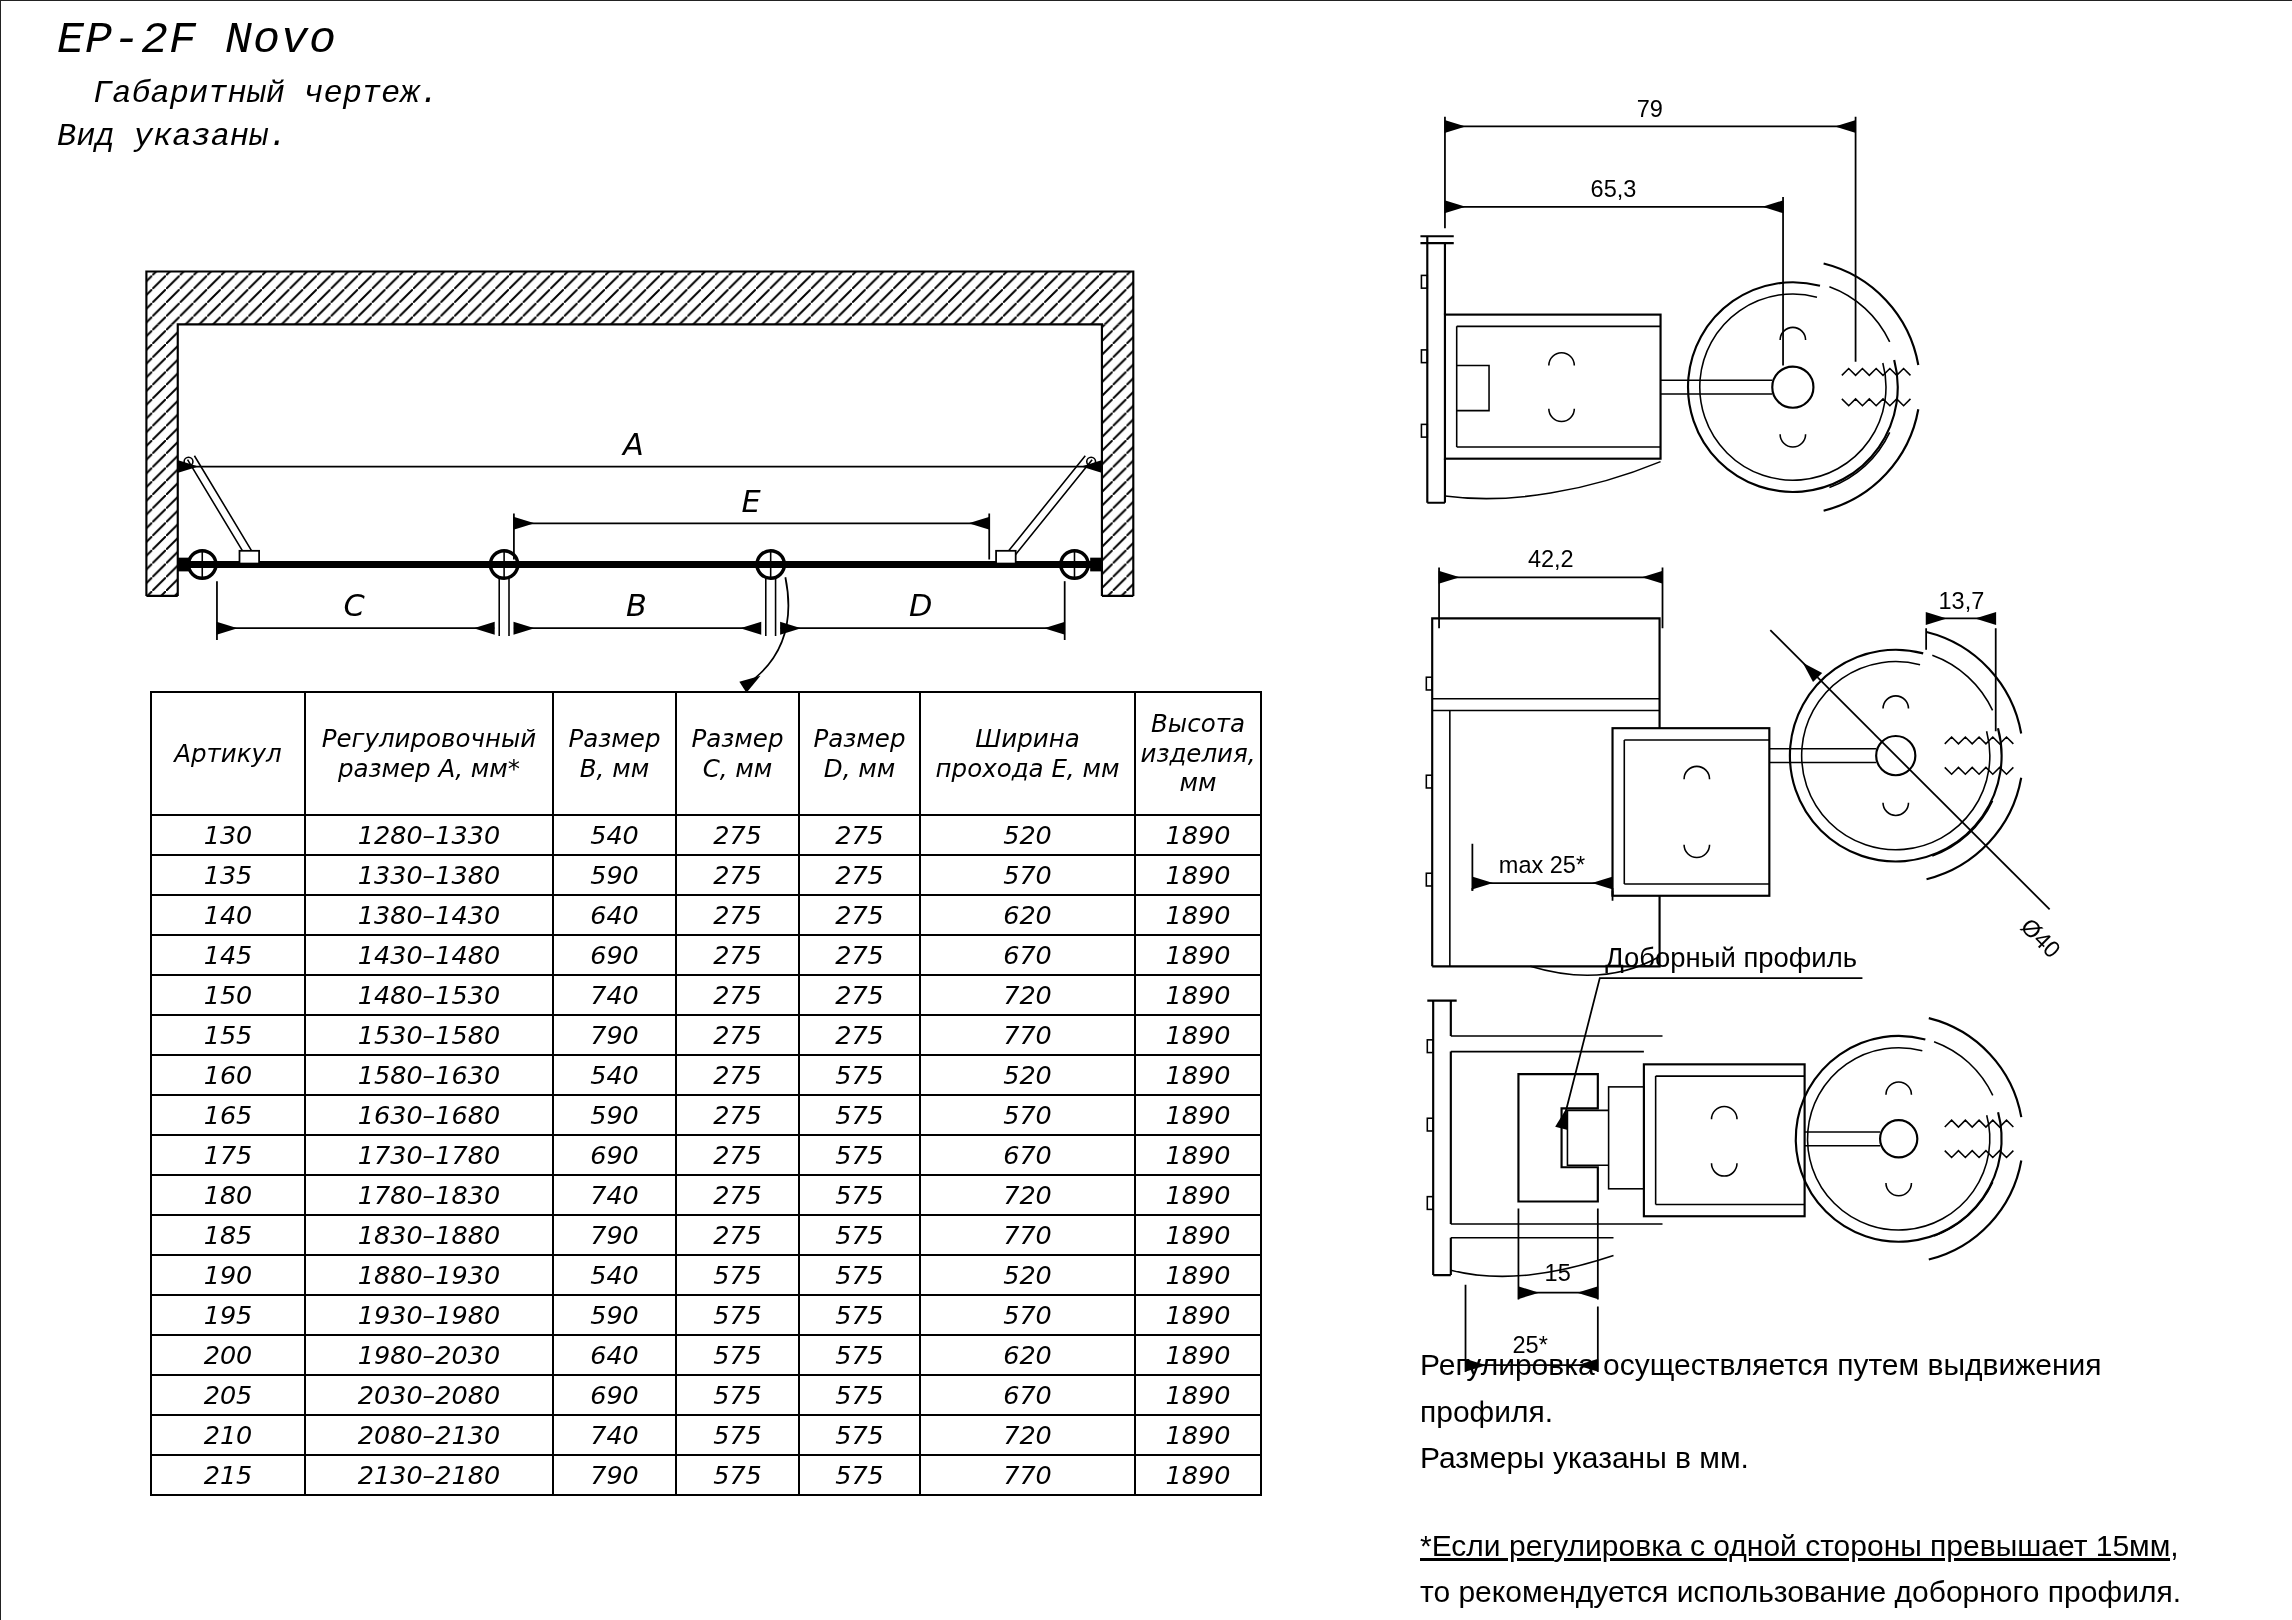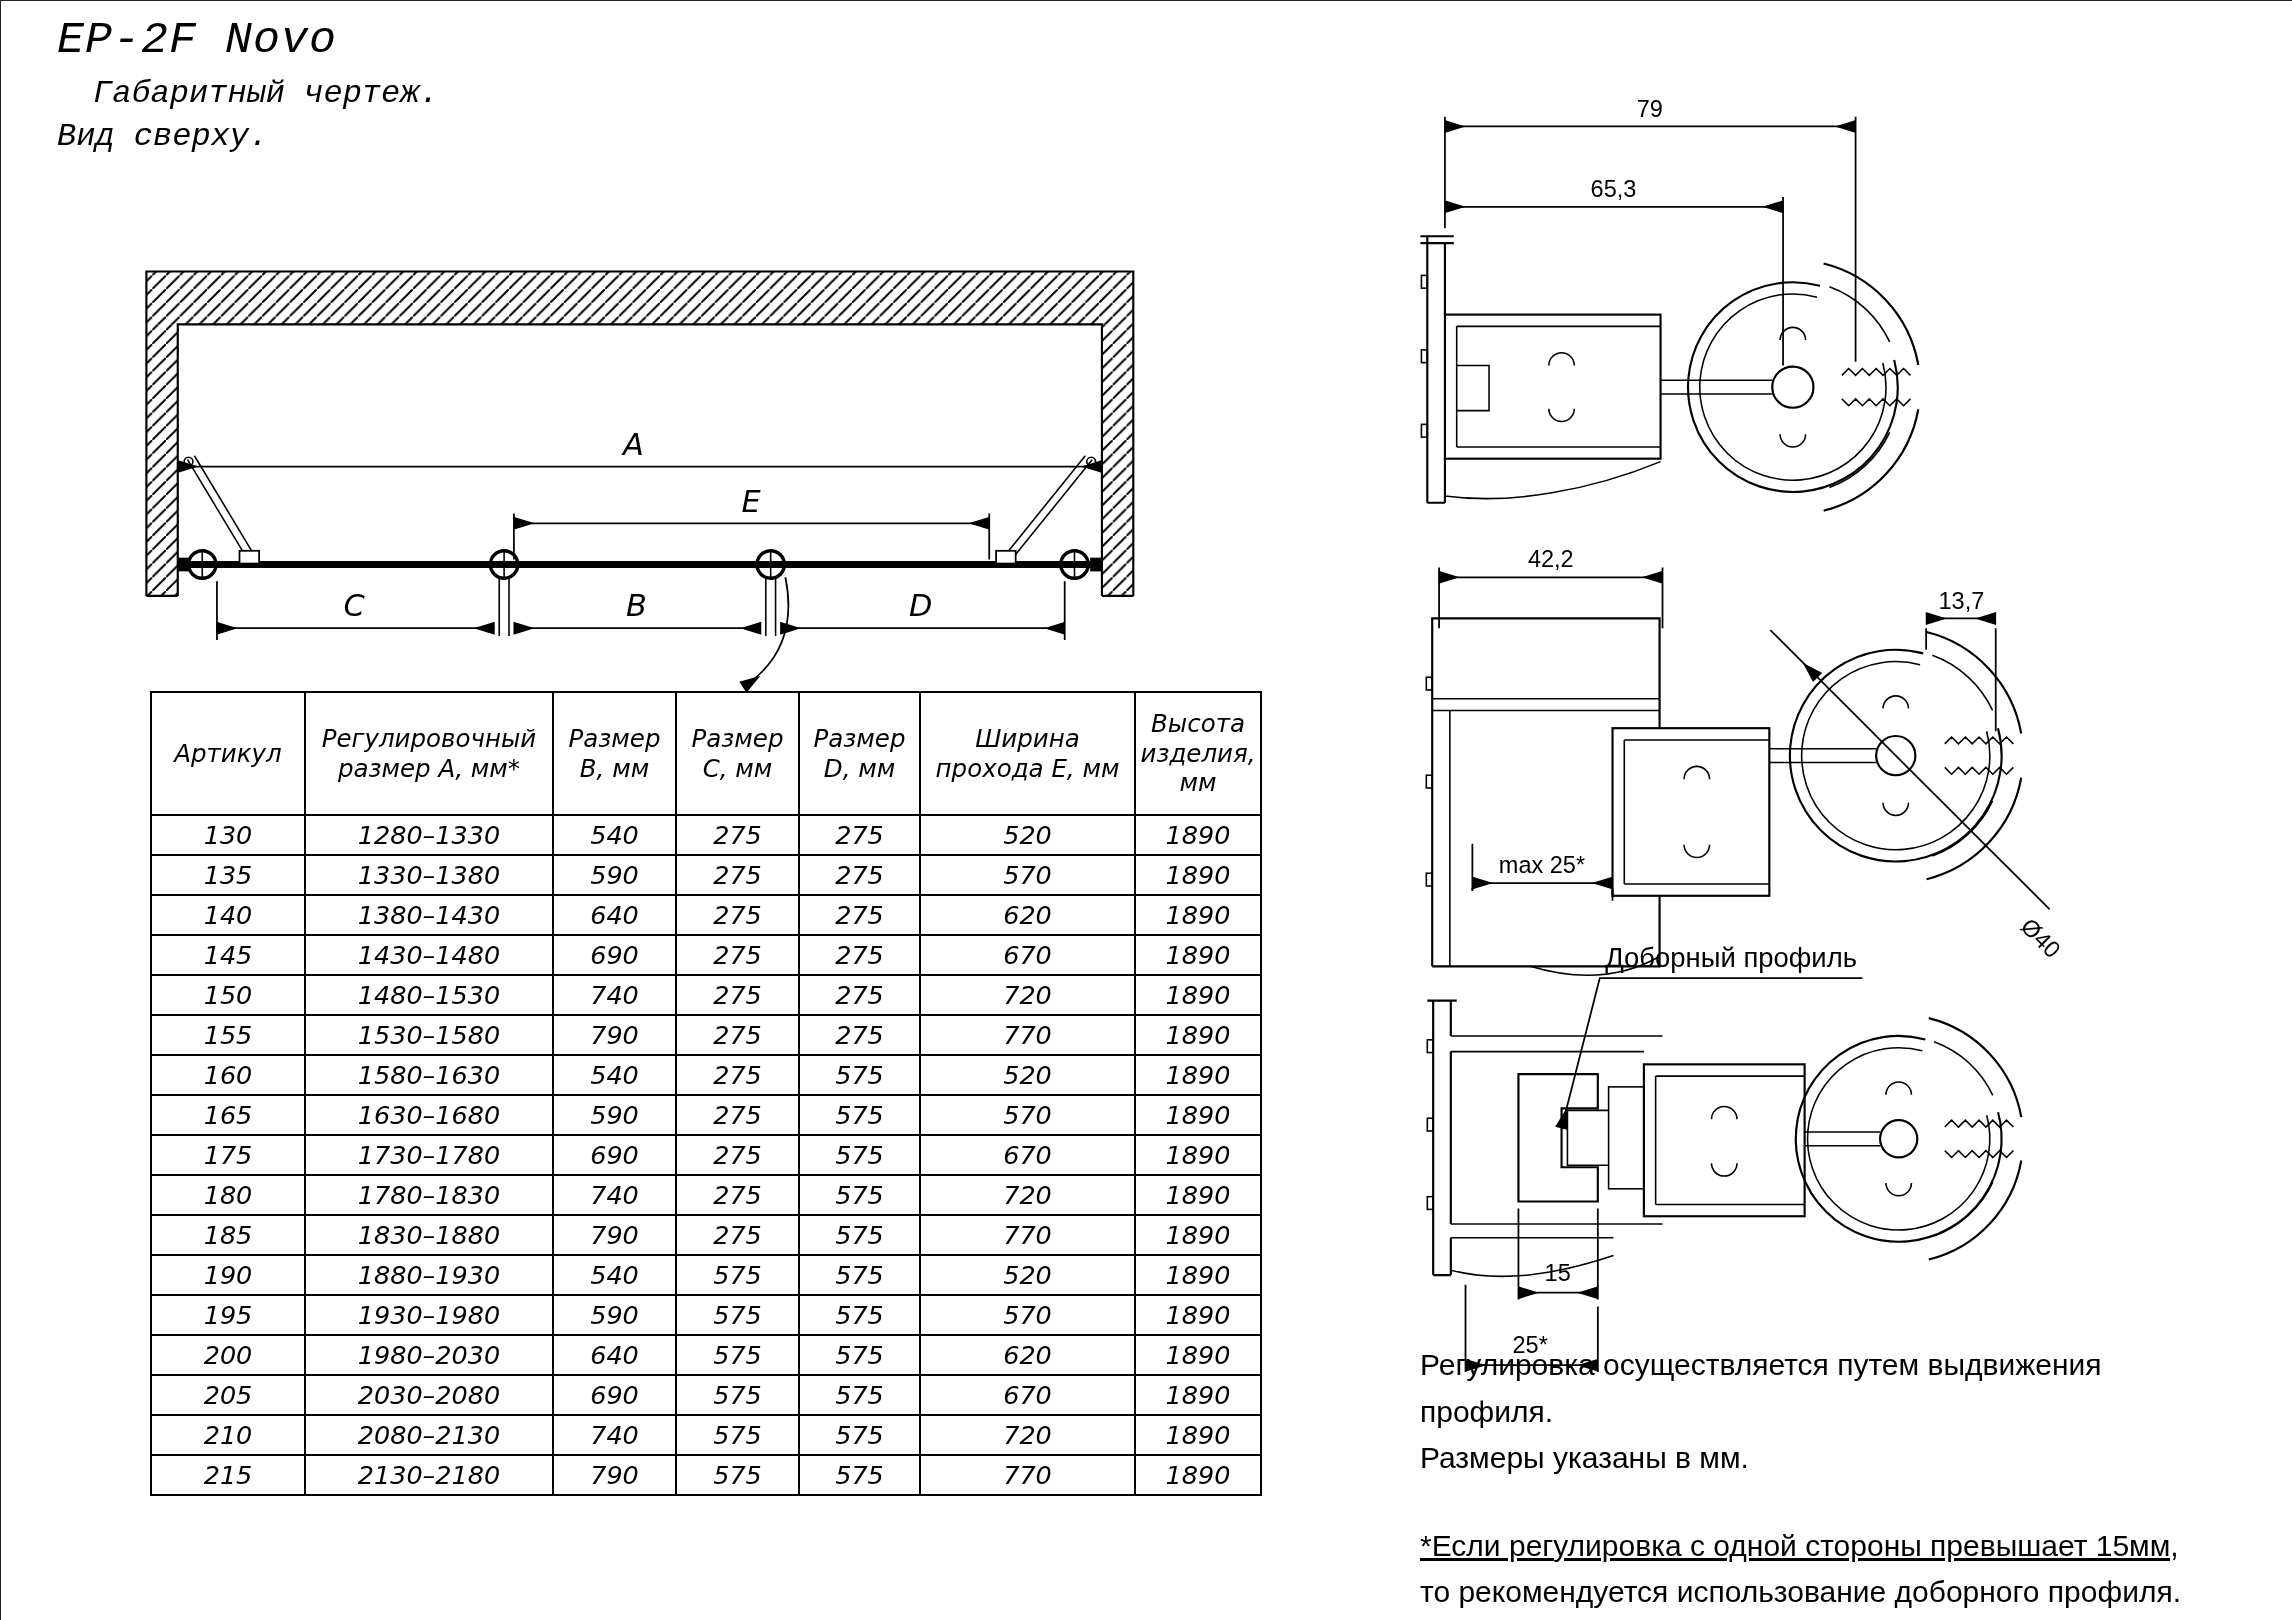--- a/index.html
+++ b/index.html
@@ -308,21 +308,21 @@
         <path class="dimln" d="M1494,1310 V1399 M1629,1332 V1399"></path>
         <line class="dimln" x1="1494" y1="1392" x2="1629" y2="1392" marker-start="url(#arr)" marker-end="url(#arr)"></line>
         <text class="dim-num" x="1560" y="1380" text-anchor="middle">25*</text>
       </g>
     </g>
   </svg>
 
   <div id="title-block">
     <div class="main">EP-2F Novo</div>
     <div class="sub">Габаритный чертеж.</div>
-    <div class="sub2">Вид сверху.</div>
+    <div class="sub2">Вид указаны.</div>
   </div>
 
   <table id="size-table">
     <colgroup>
       <col style="width:154px">
         <col style="width:248px">
         <col style="width:123px">
       <col style="width:123px">
         <col style="width:121px">
         <col style="width:215px">

